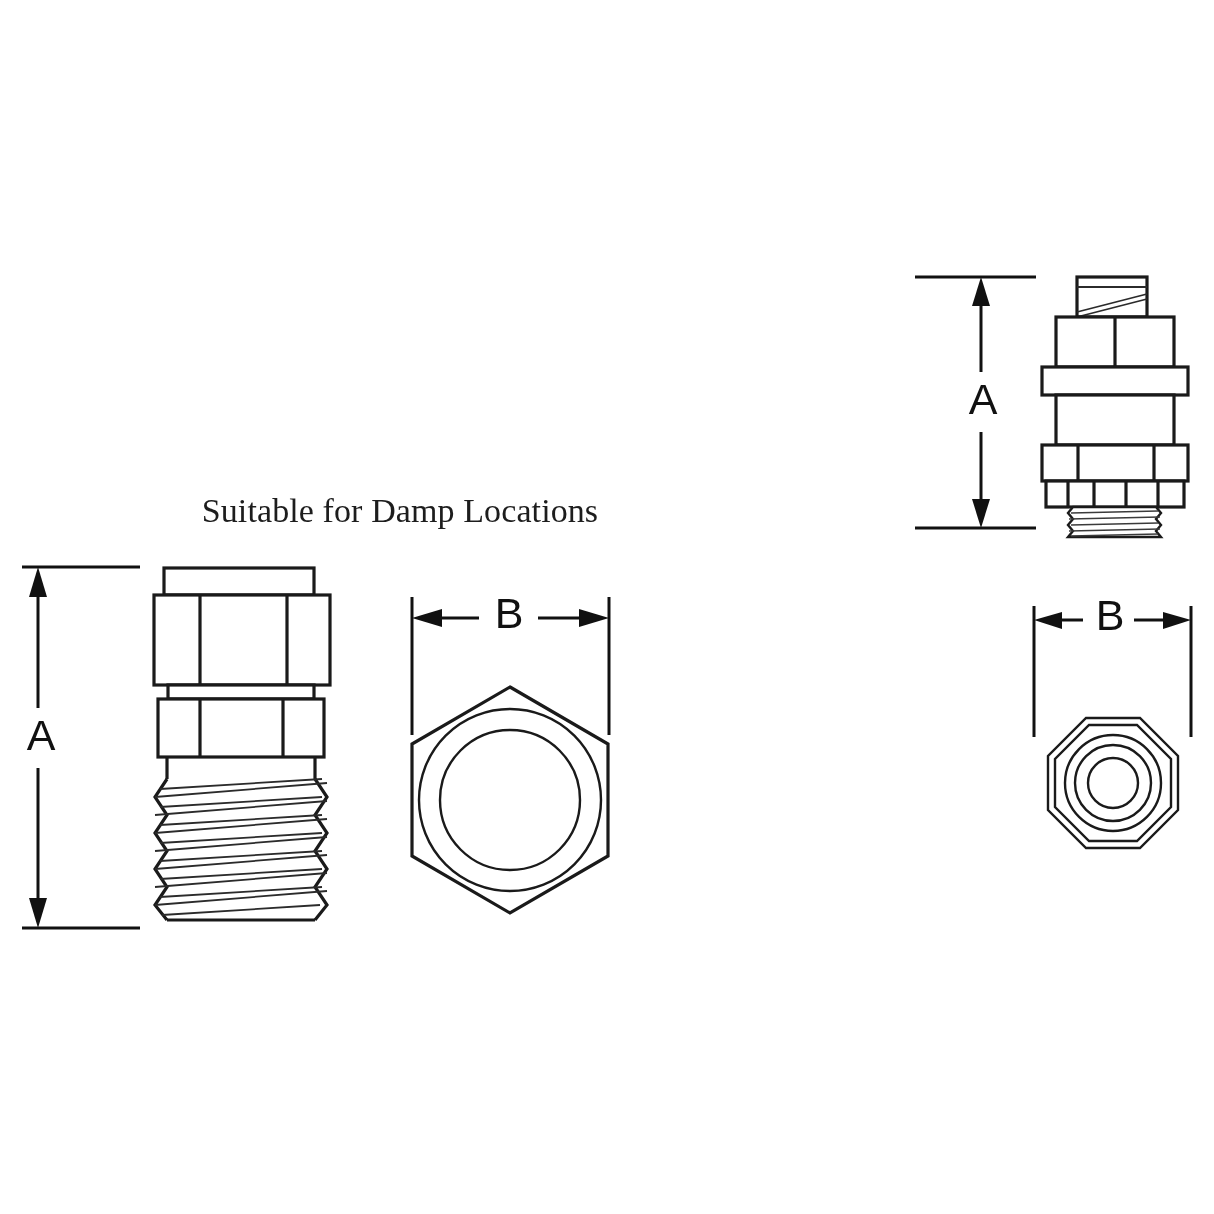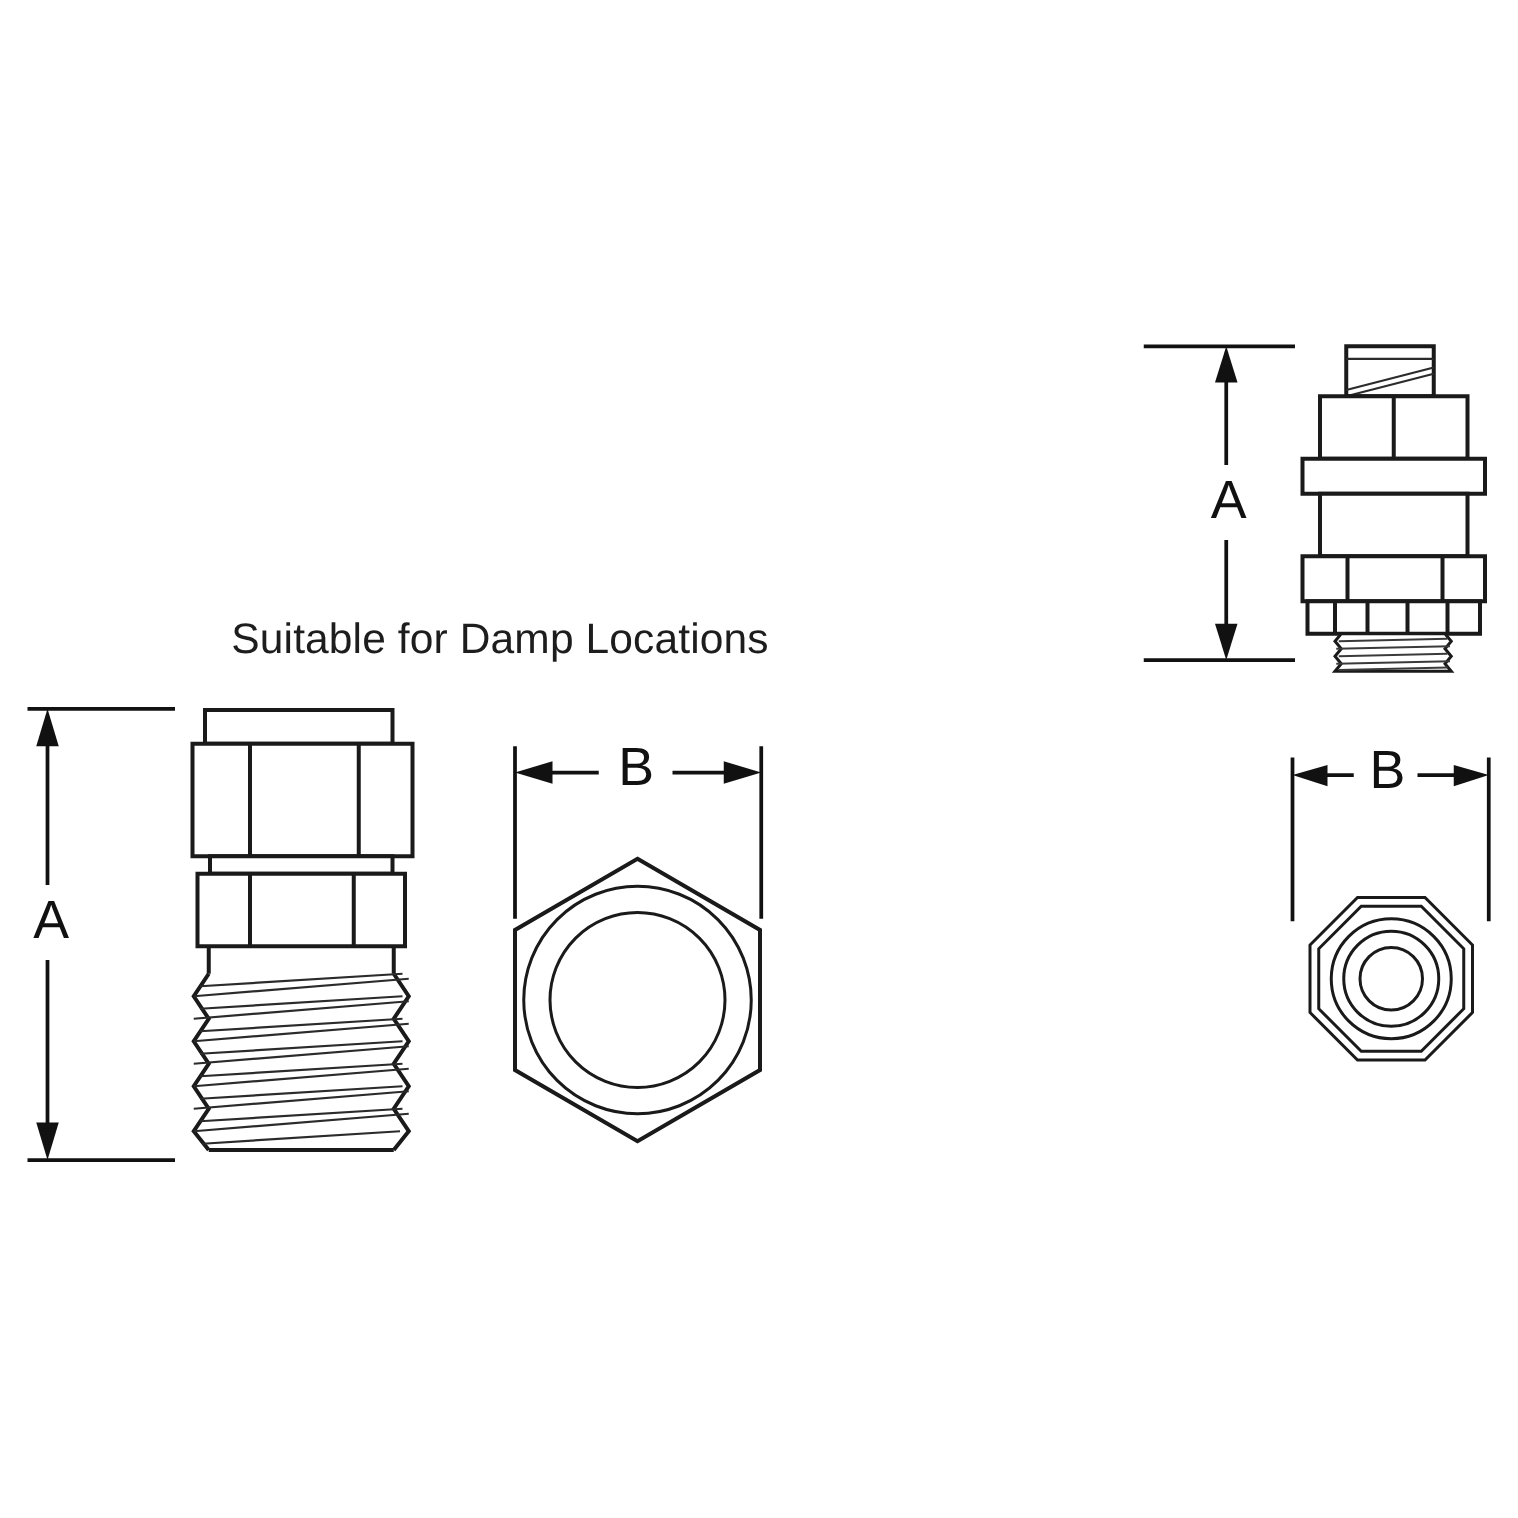--- a/index.html
+++ b/index.html
@@ -75,21 +75,21 @@
     fill: #111111;
     text-anchor: middle;
     dominant-baseline: middle;
   }
   .title-text {
     position: absolute;
     left: 0;
     top: 492px;
     width: 800px;
     text-align: center;
-    font-family: Liberation Sans, sans-serif;
+    font-family: Liberation Serif, serif;
     font-size: 34px;
     font-weight: 400;
     color: #1d1d1d;
     letter-spacing: 0.1px;
     white-space: nowrap;
   }
 </style>
 </head>
 <body>
 

